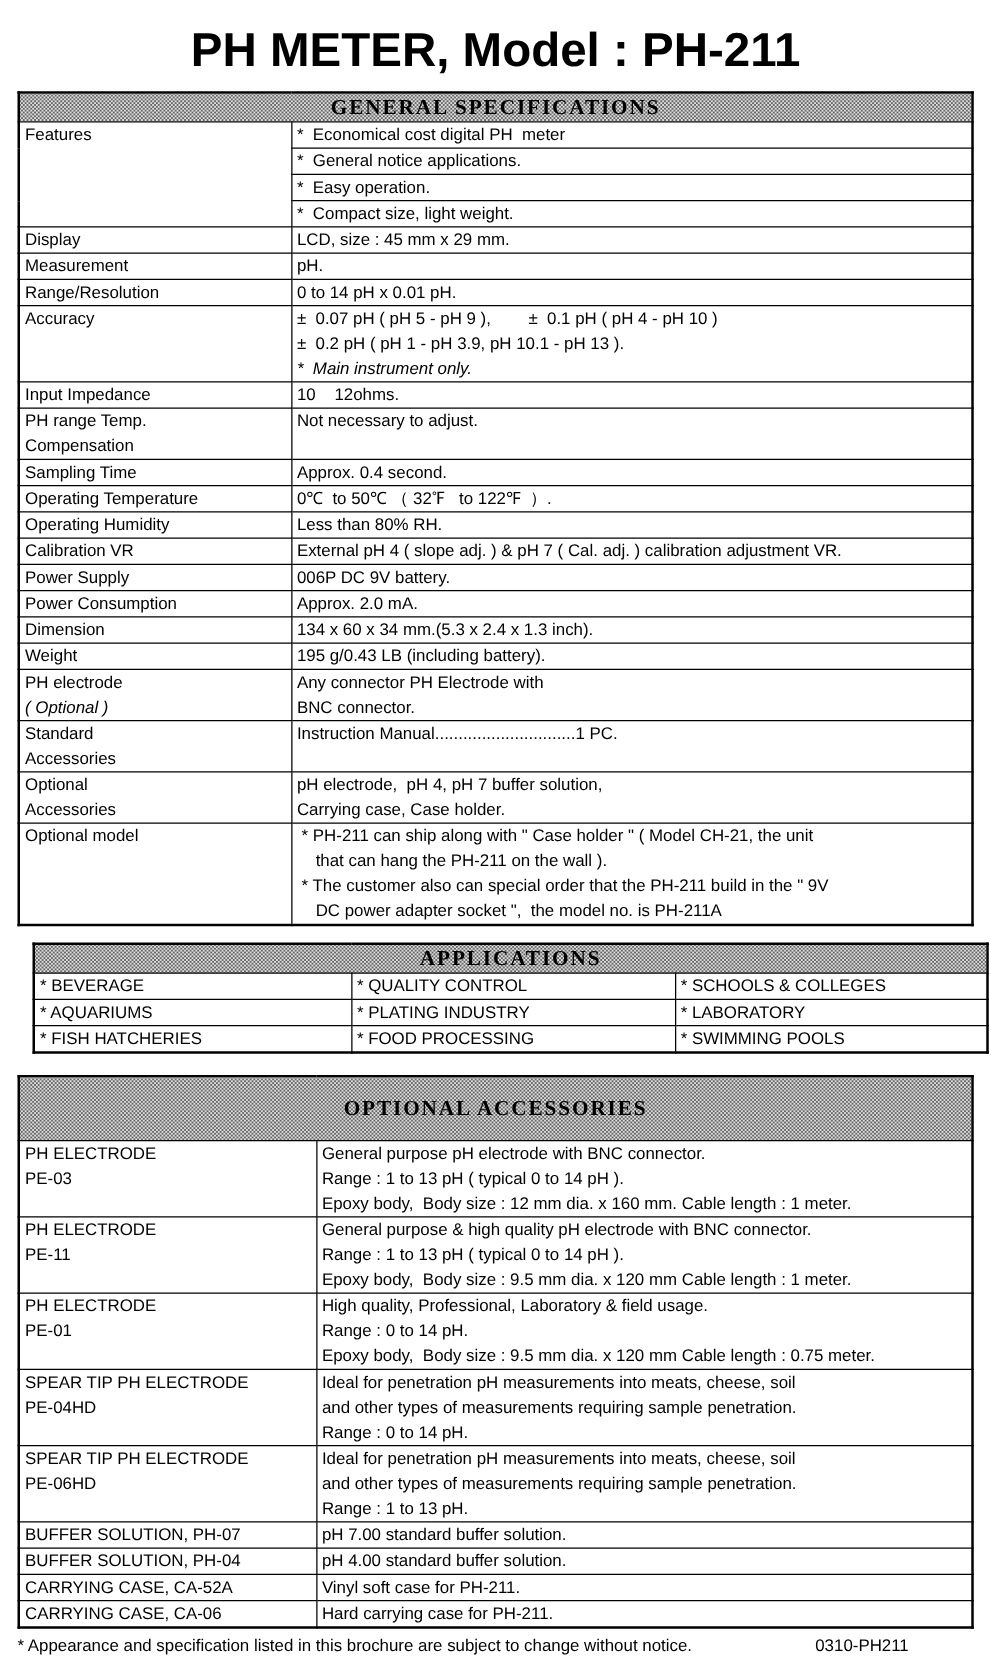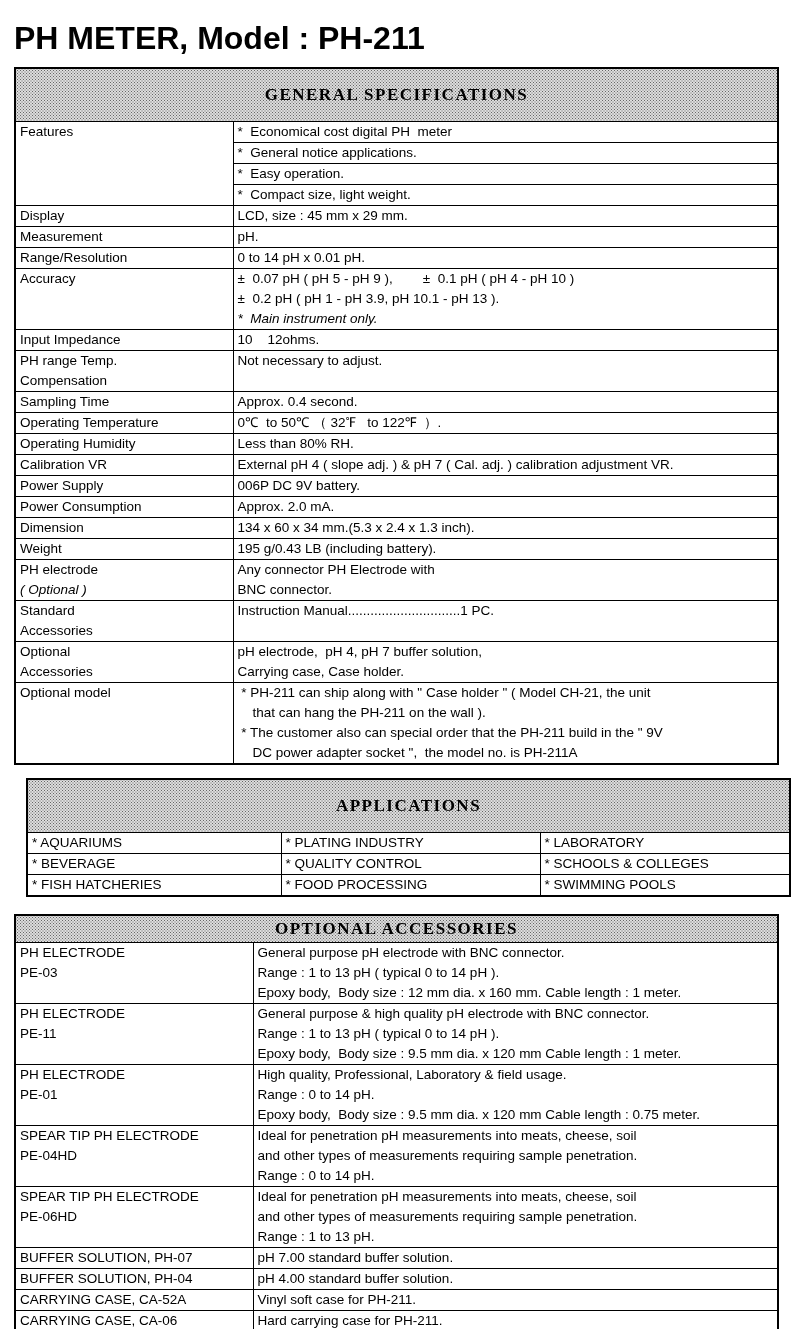--- a/index.html
+++ b/index.html
@@ -5,21 +5,22 @@
   * { box-sizing: border-box; }
   html,body { margin:0; padding:0; background:#fff; }
   body {
     width:793px; min-height:1329px;
     font-family:"Liberation Sans", sans-serif;
     color:#000;
   }
   .page { padding:6px 14px 10px 14px; }
   h1.title {
     margin:14px 0 10px 0;
-    font-size:32px;
+    text-align:center;
+    font-size:38px;
     font-weight:bold;
     letter-spacing:0;
     font-family:"Liberation Sans", sans-serif;
   }
   table {
     width:765px;
     border-collapse:collapse;
     table-layout:fixed;
     border:2px solid #000;
     font-size:13.5px;
@@ -31,35 +32,35 @@
     line-height:20px;
     overflow:hidden;
   }
   td .ln { white-space:pre-wrap; line-height:20px; min-height:20px; }
   .band {
     text-align:center;
     font-family:"Liberation Serif", serif;
     font-weight:bold;
     font-size:17px;
     letter-spacing:1.5px;
-    padding:16px 0;
+    padding:1px 0;
     background-color:#ddd;
     background-image:
       radial-gradient(circle, #666 0.8px, transparent 0.9px),
       radial-gradient(circle, #666 0.8px, transparent 0.9px);
     background-size:3px 3px;
     background-position:0 0, 1.5px 1.5px;
   }
   table.spec col.c1 { width:218px; }
   table.apps col.c1 { width:254px; }
   table.apps col.c2 { width:259px; }
   table.acc  col.c1 { width:238px; }
   table.apps { margin-top:13px;margin-left:12px; }
   table.acc  { margin-top:17px; }
-  table.acc .band { padding:3px 0; }
+  table.acc .band { padding:15px 0; }
   .footer {
     width:765px;
     display:flex;
     justify-content:space-between;
     align-items:flex-start;
     font-size:13.5px;
     margin-top:5px;
     line-height:18px;
   }
   .footer .note { }
@@ -266,28 +267,28 @@
     <colgroup>
         <col class="c1">
         <col class="c2">
         <col>
       </colgroup>
     <tbody id="apps-body">
       <tr>
         <td class="band" colspan="3">APPLICATIONS</td>
       </tr>
     <tr>
+          <td class="val">* BEVERAGE</td>
+          <td class="val">* QUALITY CONTROL</td>
+          <td class="val">* SCHOOLS &amp; COLLEGES</td>
+        </tr>
+        <tr>
           <td class="val">* AQUARIUMS</td>
           <td class="val">* PLATING INDUSTRY</td>
           <td class="val">* LABORATORY</td>
-        </tr>
-        <tr>
-          <td class="val">* BEVERAGE</td>
-          <td class="val">* QUALITY CONTROL</td>
-          <td class="val">* SCHOOLS &amp; COLLEGES</td>
         </tr>
         <tr>
           <td class="val">* FISH HATCHERIES</td>
           <td class="val">* FOOD PROCESSING</td>
           <td class="val">* SWIMMING POOLS</td>
         </tr>
       </tbody>
   </table>
 
   <table class="acc">

